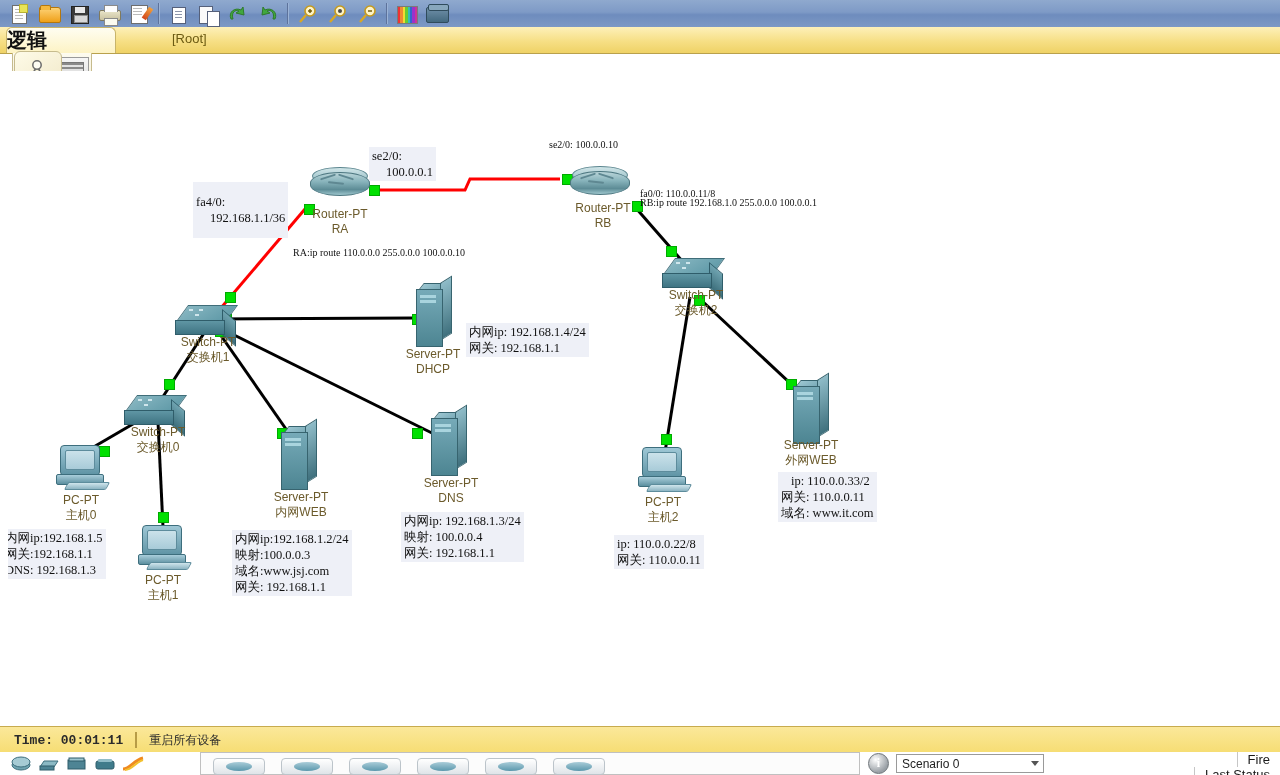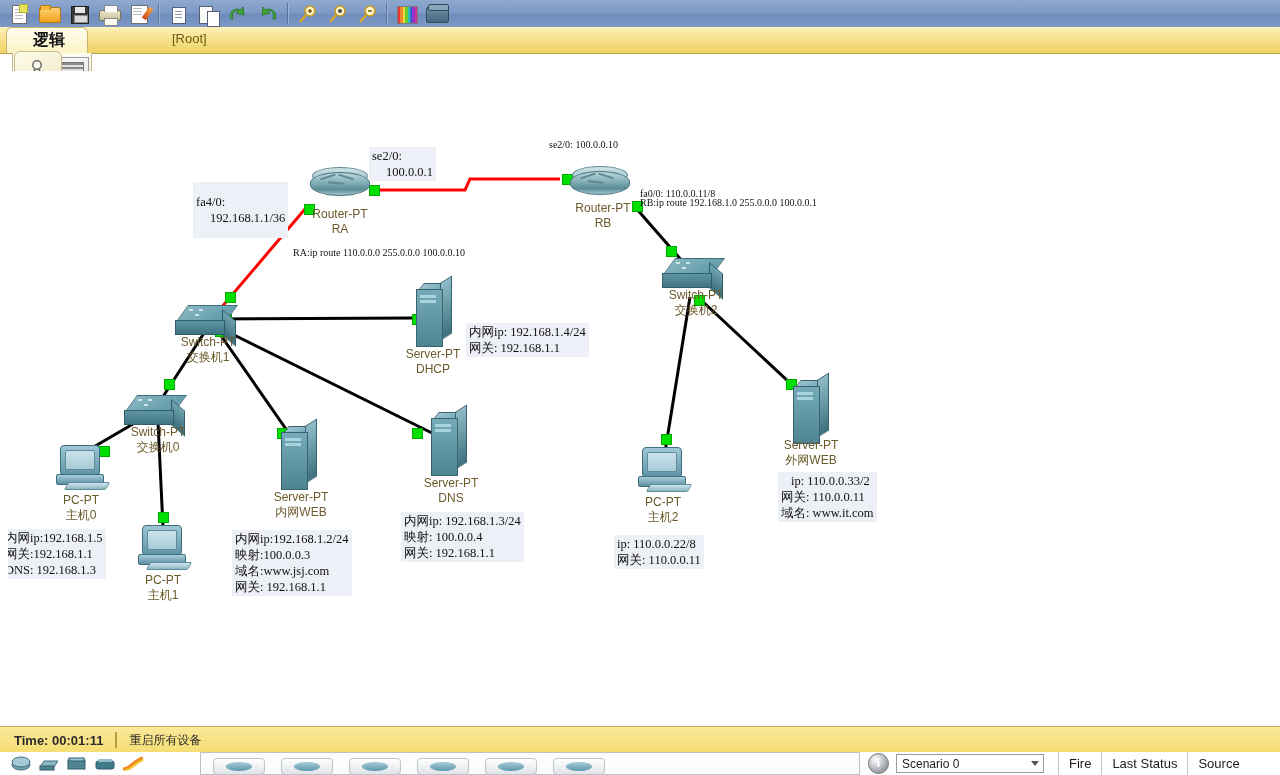--- a/index.html
+++ b/index.html
@@ -54,24 +54,24 @@
   .sh-pal{position:absolute;left:6px;top:5px;width:19px;height:16px;background:#fff;border:1px solid #7a7a7a;
     background-image:linear-gradient(90deg,#e33 0 12%,#e83 12% 25%,#ed3 25% 37%,#6c3 37% 50%,#3bb 50% 62%,#36c 62% 75%,#93c 75% 87%,#c39 87% 100%);}
   .sh-books{position:absolute;left:5px;top:6px;width:21px;height:14px;background:linear-gradient(180deg,#6f8fa8,#43697f);border:1px solid #2f4b5c;border-radius:2px;}
   .sh-books:before{content:"";position:absolute;left:1px;top:-4px;width:19px;height:5px;background:#88a7bd;border:1px solid #2f4b5c;border-radius:2px;}
 
   
   #panel{position:absolute;left:0;top:27px;width:1280px;height:698px;}
   #tabstrip{position:absolute;left:0;top:0;width:1280px;height:26px;
     background:linear-gradient(180deg,#fdf0b9 0%,#f6df85 55%,#efd266 100%);
     border-bottom:1px solid #b9a14c;}
-  #tab-logical{position:absolute;left:6px;top:0;width:82px;height:26px;
+  #tab-logical{position:absolute;left:6px;top:0;width:110px;height:26px;
     background:linear-gradient(180deg,#fffdf1 0%,#fdf3c4 100%);
     border:1px solid #c8b46a;border-bottom:none;border-radius:6px 6px 0 0;
-    font-size:16px;font-weight:bold;color:#111;display:flex;align-items:center;padding-left:26px;box-sizing:border-box;}
+    font-size:20px;font-weight:bold;color:#111;display:flex;align-items:center;padding-left:0;box-sizing:border-box;}
   #root-label{position:absolute;left:172px;top:4px;font-size:13px;color:#6b5a12;}
   #navbox{position:absolute;left:12px;top:26px;width:78px;height:44px;
     background:linear-gradient(180deg,#fdfbef,#f0ead2);border:1px solid #c6bb8d;border-top:none;}
   #navbox .mini-scr{position:absolute;left:36px;top:4px;width:38px;height:28px;
     background:linear-gradient(180deg,#f6f6f6,#dcdcdc);border:1px solid #9a9a9a;}
   #navbox .mini-scr:after{content:"";position:absolute;left:4px;top:4px;right:4px;bottom:7px;
     background:repeating-linear-gradient(180deg,#8a8a8a 0 2px,#e2e2e2 2px 4px);border:1px solid #777;}
   #navbtn{position:absolute;left:14px;top:24px;width:46px;height:46px;
     background:linear-gradient(145deg,#fefbe8,#efe6c4);border:1px solid #c6bb8d;border-radius:6px;cursor:pointer;}
 
@@ -81,21 +81,21 @@
   
   #hscroll{position:absolute;left:8px;top:700px;width:1264px;height:16px;background:#f2f2f2;border:1px solid #c8c8c8;}
   #hscroll .thumb{position:absolute;left:30px;top:3px;width:570px;height:8px;background:#c4c4c4;border:1px solid #a8a8a8;border-radius:4px;}
   #hscroll .thumb2{position:absolute;left:600px;top:3px;width:580px;height:8px;background:#c4c4c4;border:1px solid #a8a8a8;border-radius:4px;}
 
   
   #statusbar{position:absolute;left:0;top:726px;width:1280px;height:26px;
     background:linear-gradient(180deg,#fbe89a 0%,#f6dd73 100%);
     border-top:1px solid #c7ab4e;border-bottom:1px solid #c7ab4e;
     display:flex;align-items:center;font-size:13px;color:#2b2b2b;}
-  #time-label{padding-left:14px;font-weight:bold;}
+  #time-label{padding-left:14px;font-weight:bold;font-family:Liberation Mono, monospace;}
   #sb-sep{width:2px;height:16px;background:#b79c46;margin:0 12px;}
   #restart-label{font-size:12px;}
 
   
   #bottombar{position:absolute;left:0;top:752px;width:1280px;height:23px;background:#ffffff;overflow:hidden;}
   #dev-left{position:absolute;left:4px;top:0;width:190px;height:23px;display:flex;align-items:flex-start;gap:6px;padding-left:6px;}
   .dev-s{width:22px;height:16px;margin-top:4px;}
   #dev-grid{position:absolute;left:200px;top:0;width:660px;height:23px;border:1px solid #c0c0c0;background:#fcfcfc;
     display:flex;align-items:flex-start;gap:16px;padding-left:12px;box-sizing:border-box;}
   .dev-g{width:50px;height:15px;margin-top:5px;border-radius:4px;
@@ -104,21 +104,21 @@
     background:linear-gradient(180deg,#a9ccd8,#5b98ad);}
   #scen-box{position:absolute;left:868px;top:0;width:182px;height:23px;display:flex;align-items:center;gap:7px;}
   #info-circle{width:19px;height:19px;border-radius:50%;
     background:radial-gradient(circle at 35% 30%,#ffffff,#9aa0a6 70%);border:1px solid #6e7479;
     color:#fff;font-size:12px;font-weight:bold;text-align:center;line-height:19px;font-family:"Liberation Serif",serif;}
   #scen-select{width:148px;height:19px;background:#fff;border:1px solid #9a9a9a;
     font-size:12px;color:#222;display:flex;align-items:center;padding-left:5px;box-sizing:border-box;position:relative;}
   #scen-select .caret{position:absolute;right:4px;top:6px;width:0;height:0;
     border-left:4px solid transparent;border-right:4px solid transparent;border-top:5px solid #555;}
   #res-table{position:absolute;left:1058px;top:0;width:222px;height:23px;
-    display:flex;align-items:center;font-size:13px;color:#1a1a1a;background:#fff;}
+    display:flex;align-items:flex-end;font-size:13px;color:#1a1a1a;background:#fff;flex-direction:column;}
   .res-col{border-left:1px solid #c6c6c6;height:23px;display:flex;align-items:center;padding:0 10px;box-sizing:border-box;}
 
   
   .node{position:absolute;}
   .nlabel{position:absolute;text-align:center;font-size:12px;color:#6b5a2b;white-space:nowrap;
     font-family:"Liberation Sans",sans-serif;line-height:15px;}
   .info{position:absolute;background:#eef0f7;font-family:"Liberation Serif",serif;
     font-size:12.5px;color:#111;line-height:16px;white-space:nowrap;}
   .plain{position:absolute;font-family:"Liberation Serif",serif;font-size:10px;color:#111;
     line-height:16px;white-space:nowrap;}

